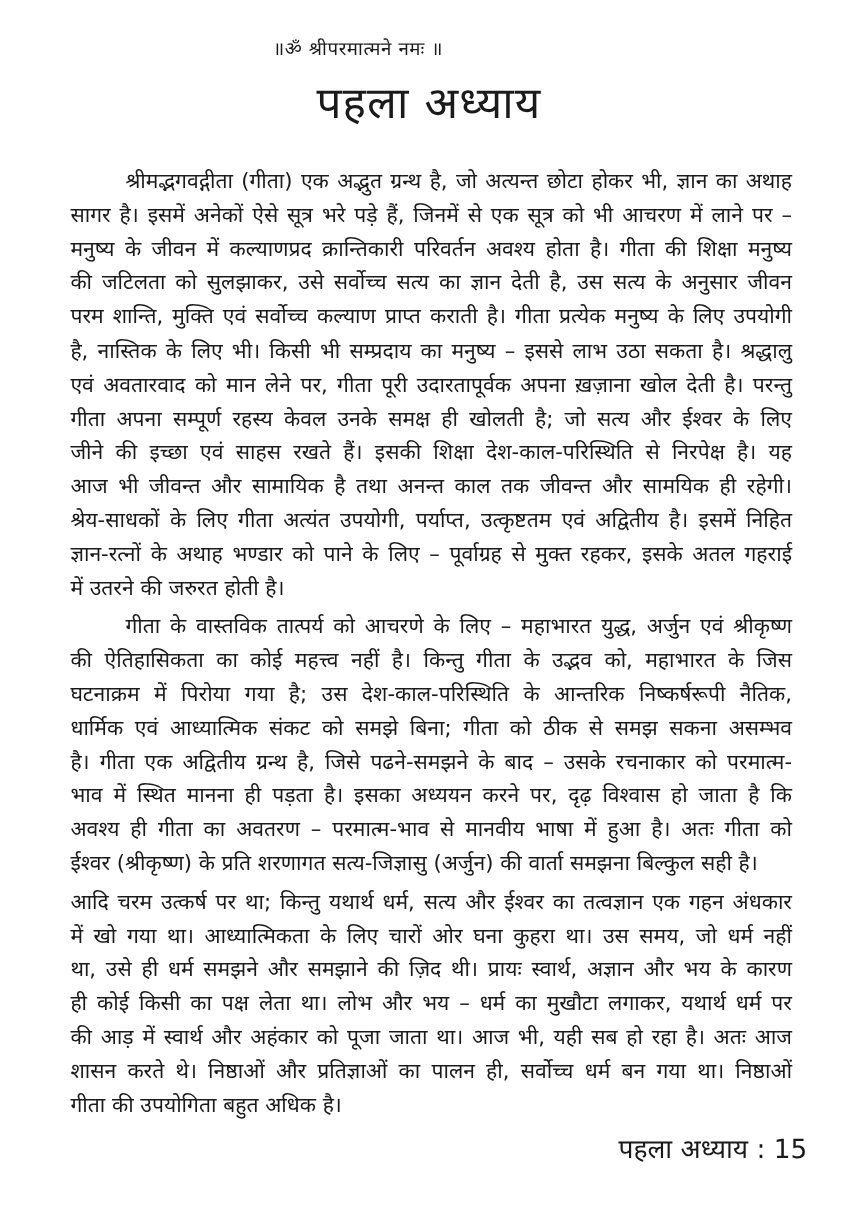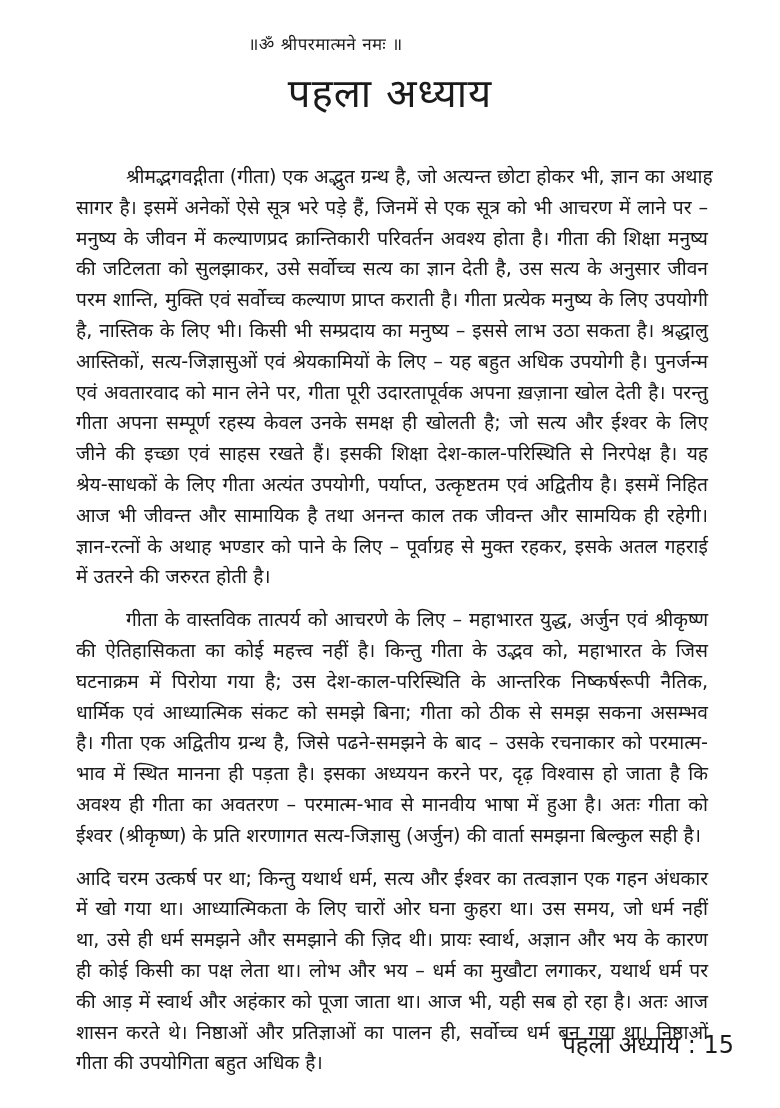--- a/index.html
+++ b/index.html
@@ -3,21 +3,21 @@
 <meta charset="utf-8">
 <style>
   html, body { margin: 0; padding: 0; background: #ffffff; }
   body { width: 780px; height: 1108px; position: relative; overflow: hidden;
          font-family: "DejaVu Sans", "Liberation Sans", sans-serif; color: #1a1a1a; }
   .invocation { position: absolute; top: 32px; left: 0; width: 651px; text-align: center;
                 font-size: 17px; letter-spacing: 0.5px; }
   .title { position: absolute; top: 64px; left: 0; width: 780px; text-align: center;
            font-size: 40px; font-weight: normal; margin: 0; letter-spacing: 1px; }
   .body-text { position: absolute; top: 150px; left: 64px; width: 656px; }
-  .para { margin: 12px; }
+  .para { margin: 0; }
   .line { display: block; font-size: 19.2px; height: 30.8px; line-height: 30.8px;
           white-space: nowrap; text-align: justify; text-align-last: justify; }
   .line.first { padding-left: 50px; }
   .line.last { text-align-last: left; }
   .para + .para { margin-top: 4px; }
   .footer { position: absolute; top: 1027px; right: 46px; font-size: 24px;
             font-family: "DejaVu Sans", "Liberation Serif", sans-serif; }
 </style>
 </head>
 <body>
@@ -26,26 +26,25 @@
 <h1 class="title">पहला अध्याय</h1>
 
 <div class="body-text" id="body-text">
     <div class="para">
       <span class="line first">श्रीमद्भगवद्गीता (गीता) एक अद्भुत ग्रन्थ है, जो अत्यन्त छोटा होकर भी, ज्ञान का अथाह</span>
       <span class="line">सागर है। इसमें अनेकों ऐसे सूत्र भरे पड़े हैं, जिनमें से एक सूत्र को भी आचरण में लाने पर –</span>
       <span class="line">मनुष्य के जीवन में कल्याणप्रद क्रान्तिकारी परिवर्तन अवश्य होता है। गीता की शिक्षा मनुष्य</span>
       <span class="line">की जटिलता को सुलझाकर, उसे सर्वोच्च सत्य का ज्ञान देती है, उस सत्य के अनुसार जीवन</span>
       <span class="line">परम शान्ति, मुक्ति एवं सर्वोच्च कल्याण प्राप्त कराती है। गीता प्रत्येक मनुष्य के लिए उपयोगी</span>
       <span class="line">है, नास्तिक के लिए भी। किसी भी सम्प्रदाय का मनुष्य – इससे लाभ उठा सकता है। श्रद्धालु</span>
-      <span class="line">आस्तिकों, सत्य-जिज्ञासुओं एवं श्रेयकामियों के लिए – यह बहुत अधिक उपयोगी है। पुनर्जन्म</span>
       <span class="line">एवं अवतारवाद को मान लेने पर, गीता पूरी उदारतापूर्वक अपना ख़ज़ाना खोल देती है। परन्तु</span>
       <span class="line">गीता अपना सम्पूर्ण रहस्य केवल उनके समक्ष ही खोलती है; जो सत्य और ईश्वर के लिए</span>
       <span class="line">जीने की इच्छा एवं साहस रखते हैं। इसकी शिक्षा देश-काल-परिस्थिति से निरपेक्ष है। यह</span>
+      <span class="line">आज भी जीवन्त और सामायिक है तथा अनन्त काल तक जीवन्त और सामयिक ही रहेगी।</span>
       <span class="line">श्रेय-साधकों के लिए गीता अत्यंत उपयोगी, पर्याप्त, उत्कृष्टतम एवं अद्वितीय है। इसमें निहित</span>
-      <span class="line">आज भी जीवन्त और सामायिक है तथा अनन्त काल तक जीवन्त और सामयिक ही रहेगी।</span>
       <span class="line">ज्ञान-रत्नों के अथाह भण्डार को पाने के लिए – पूर्वाग्रह से मुक्त रहकर, इसके अतल गहराई</span>
       <span class="line last">में उतरने की जरुरत होती है।</span>
     </div>
     <div class="para">
       <span class="line first">गीता के वास्तविक तात्पर्य को आचरणे के लिए – महाभारत युद्ध, अर्जुन एवं श्रीकृष्ण</span>
       <span class="line">की ऐतिहासिकता का कोई महत्त्व नहीं है। किन्तु गीता के उद्भव को, महाभारत के जिस</span>
       <span class="line">घटनाक्रम में पिरोया गया है; उस देश-काल-परिस्थिति के आन्तरिक निष्कर्षरूपी नैतिक,</span>
       <span class="line">धार्मिक एवं आध्यात्मिक संकट को समझे बिना; गीता को ठीक से समझ सकना असम्भव</span>
       <span class="line">है। गीता एक अद्वितीय ग्रन्थ है, जिसे पढने-समझने के बाद – उसके रचनाकार को परमात्म-</span>
       <span class="line">भाव में स्थित मानना ही पड़ता है। इसका अध्ययन करने पर, दृढ़ विश्वास हो जाता है कि</span>

